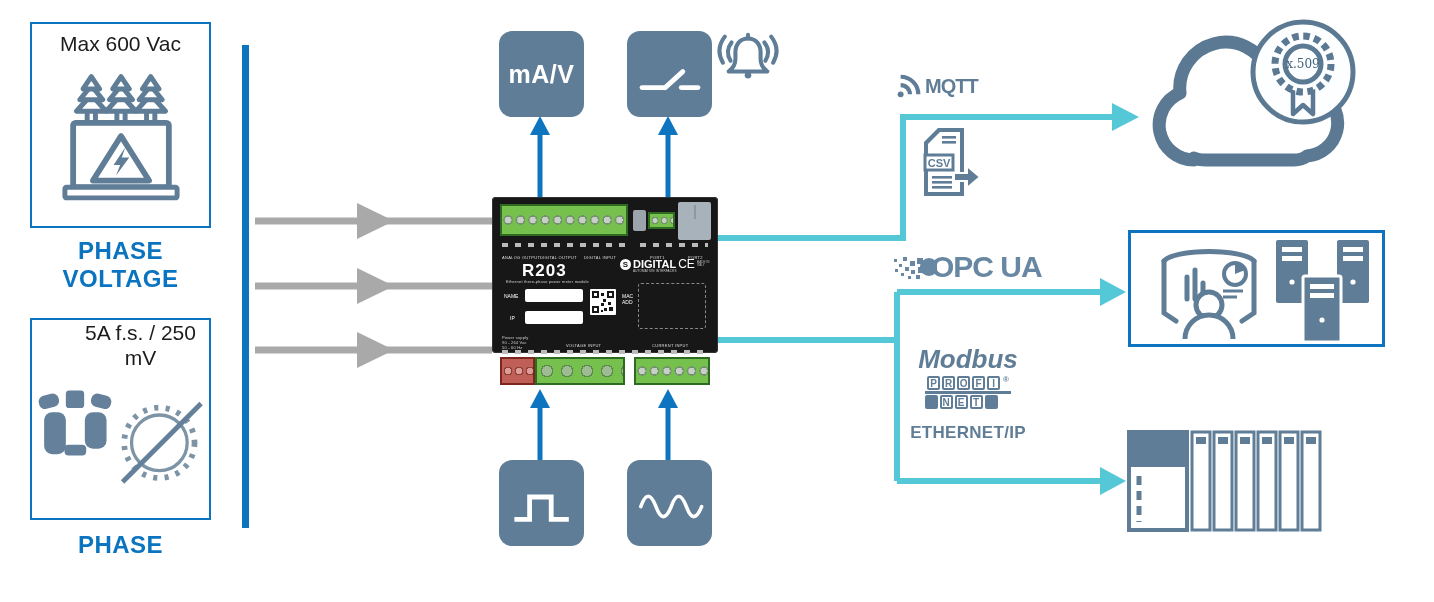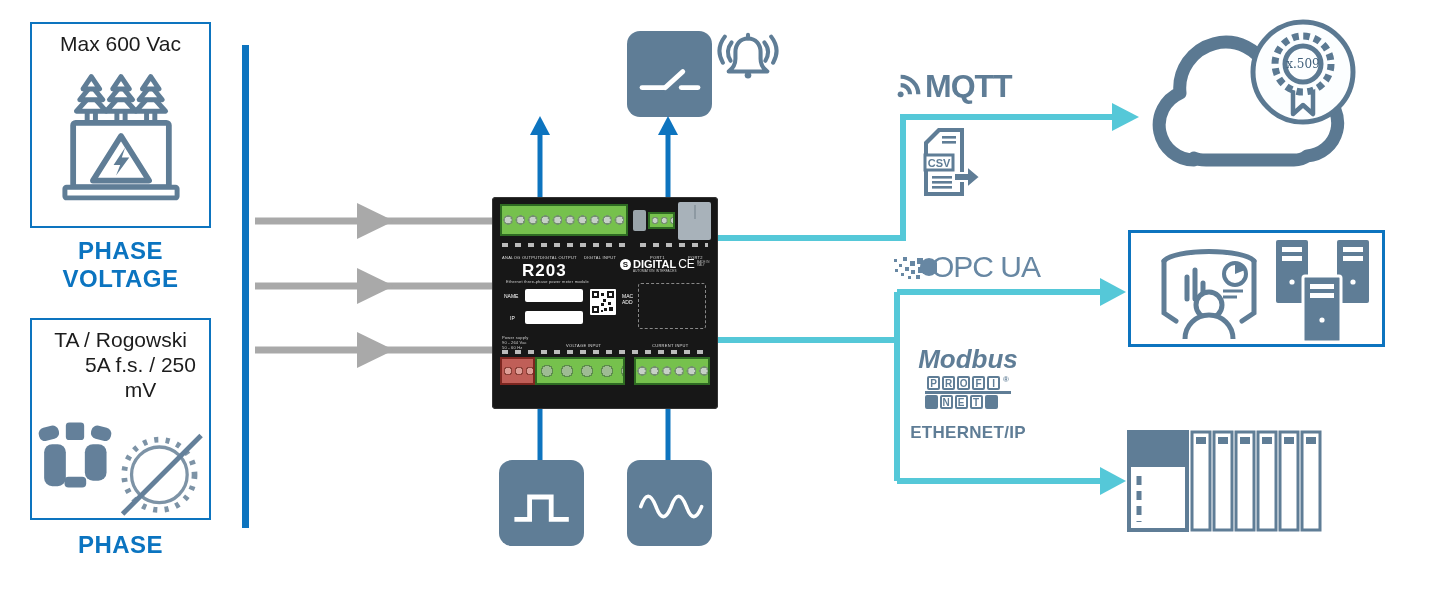--- a/index.html
+++ b/index.html
@@ -9,37 +9,37 @@
   
   .src-box{border:2px solid #0d74bf;background:#fff;text-align:center;box-sizing:border-box;}
   .src-label{font-size:21px;color:#1c1c1c;line-height:25px;padding-top:7px;}
   .src-title{color:#0b74c0;font-weight:bold;font-size:24px;line-height:28px;text-align:center;letter-spacing:.5px;}
   .vbar{background:#0d74bf;}
   
   .sig-box{width:85px;height:86px;border-radius:13px;background:#5f7d96;display:flex;
            align-items:center;justify-content:center;}
   .sig-box .txt{color:#fff;font-weight:bold;font-size:25px;letter-spacing:.5px;}
   
-  #device{width:226px;height:212px;background:#171717;border-radius:4px;z-index:3;
+  #device{width:226px;height:156px;background:#171717;border-radius:4px;z-index:3;
           box-shadow:0 0 0 1px #333 inset;color:#fff;}
   .green-block{background:#76c14d;border:2px solid #2e6b22;box-sizing:border-box;}
   .red-block{background:#c05f58;border:2px solid #7c2620;box-sizing:border-box;}
   .screws-lg{background-image:radial-gradient(circle 5px at 6px 50%, #c6d0c7 0 3.4px, #74906f 3.4px 4.8px, transparent 4.8px);background-size:12.4px 100%;background-repeat:repeat-x;}
   .screws-md{background-image:radial-gradient(circle 7px at 10px 50%, #9fbb93 0 5px, #5c8a4c 5px 6.4px, transparent 6.4px);background-size:20px 100%;background-repeat:repeat-x;}
   .screws-sm{background-image:radial-gradient(circle 4px at 5px 50%, #c6d0c7 0 2.6px, #74906f 2.6px 3.6px, transparent 3.6px);background-size:9.2px 100%;background-repeat:repeat-x;}
   .screws-red{background-image:radial-gradient(circle 5px at 6px 50%, #dd9d96 0 3.2px, #8c4038 3.2px 4.4px, transparent 4.4px);background-size:11px 100%;background-repeat:repeat-x;}
   .dev-tiny{font-size:4px;color:#cfcfcf;letter-spacing:.2px;}
   .dev-label{font-size:5px;color:#fff;}
   .white-box{background:#fff;border-radius:2px;}
   .dev-section{font-size:4px;color:#ddd;letter-spacing:.3px;}
   .tickrow{height:4px;background-image:repeating-linear-gradient(90deg,#bbb 0 6px,transparent 6px 13px);}
   .mqtt-wrap{display:flex;align-items:flex-end;gap:3px;}
-  .mqtt-text{font-size:32px;font-weight:bold;color:#5f7d96;letter-spacing:-1px;line-height:26px;}
+  .mqtt-text{font-size:20px;font-weight:bold;color:#5f7d96;letter-spacing:-1px;line-height:26px;}
   .opcua-wrap{display:flex;align-items:center;}
-  .opcua-text{font-size:30px;font-weight:normal;color:#6787a3;letter-spacing:-1px;margin-left:-6px;}
+  .opcua-text{font-size:30px;font-weight:bold;color:#6787a3;letter-spacing:-1px;margin-left:-6px;}
   .modbus-text{font-size:26px;font-weight:bold;font-style:italic;color:#5f7d96;text-align:center;}
   .eip-text{font-size:17px;font-weight:bold;color:#5f7d96;text-align:center;letter-spacing:.3px;}
   .profinet{display:flex;flex-direction:column;align-items:center;}
   .pf-row{display:flex;gap:2px;align-items:flex-start;}
   .pf-chip{width:13px;height:14px;border:2px solid #5f7d96;border-radius:2px;color:#5f7d96;
            font-size:10px;font-weight:bold;display:flex;align-items:center;justify-content:center;box-sizing:border-box;}
   .pf-chip.filled{background:#5f7d96;}
   .pf-bar{width:86px;height:3px;background:#5f7d96;margin:1px 0;}
   .pf-reg{font-size:8px;color:#5f7d96;font-weight:bold;margin-left:1px;line-height:8px;}
   .dest-box{border:3px solid #0d74bf;background:#fff;box-sizing:border-box;}
@@ -110,21 +110,20 @@
       </g>
       <polygon points="85,100 71,121 79,121 74,134 90,112 81,112" fill="#5f7d96"></polygon>
     </svg>
   </div>
   <div class="abs src-title" style="left:30px;top:237px;width:181px;">
     <div>PHASE</div>
     <div>VOLTAGE</div>
   </div>
 
   <div class="abs src-box" style="left:30px;top:318px;width:181px;height:202px;">
-    <div class="src-label">TA / Rogowski</div>
     <div class="src-label" style="padding-top:0;margin-left:40px;">5A f.s. / 250 mV</div>
     <div style="display:flex;align-items:flex-start;justify-content:center;gap:2px;margin-top:4px;">
       <svg width="78" height="100" viewBox="0 0 115 115">
         <g fill="#64809a">
           <rect x="4" y="14" width="30" height="20" rx="9" transform="rotate(-14 19 24)"></rect>
           <rect x="44" y="8" width="27" height="26" rx="5"></rect>
           <rect x="81" y="14" width="30" height="20" rx="9" transform="rotate(14 96 24)"></rect>
           <rect x="12" y="40" width="32" height="62" rx="12"></rect>
           <rect x="72" y="40" width="32" height="54" rx="12"></rect>
           <rect x="42" y="88" width="32" height="16" rx="6"></rect>
@@ -136,20 +135,23 @@
         <line x1="8" y1="104" x2="104" y2="8" stroke="#64809a" stroke-width="6"></line>
       </svg>
     </div>
   </div>
   <div class="abs src-title" style="left:30px;top:531px;width:181px;">
     <div>PHASE</div>
   </div>
 
   <div class="abs vbar" style="left:242px;top:45px;width:7px;height:483px;"></div>
 
+  <div class="abs sig-box" style="left:499px;top:31px;">
+    <span class="txt">mA/V</span>
+  </div>
   <div class="abs sig-box" style="left:627px;top:31px;">
     <svg width="72" height="60" viewBox="0 0 90 70">
       <g stroke="#fff" stroke-width="6" stroke-linecap="round" fill="none">
         <line x1="10" y1="52" x2="37" y2="52"></line>
         <line x1="39" y1="52" x2="61" y2="32"></line>
         <line x1="59" y1="52" x2="80" y2="52"></line>
       </g>
     </svg>
   </div>
   <svg class="abs" width="62" height="58" viewBox="0 0 64 60" style="left:717px;top:26px;">

